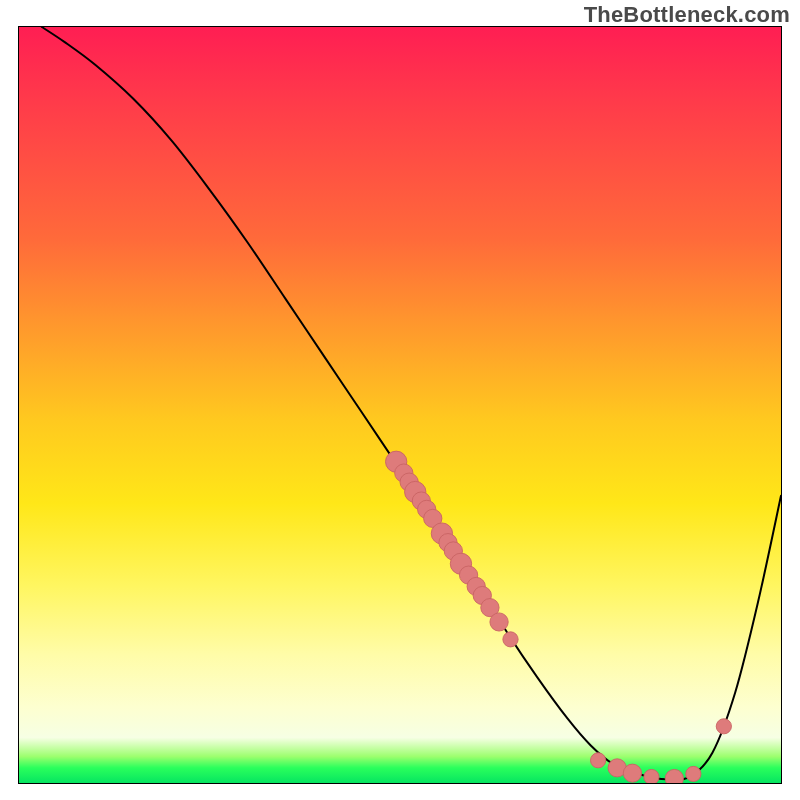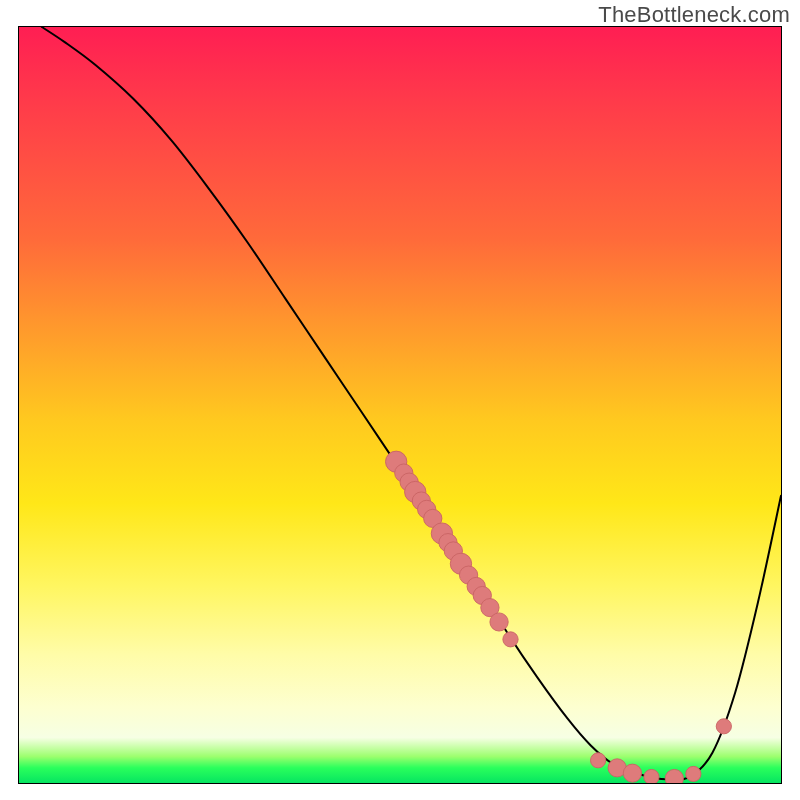--- a/index.html
+++ b/index.html
@@ -14,21 +14,21 @@
   .container {
     position: relative;
     width: 800px;
     height: 800px;
   }
   .watermark {
     position: absolute;
     top: 2px;
     right: 10px;
     font-size: 22px;
-    font-weight: normal;
+    font-weight: bold;
     color: #4a4a4a;
     letter-spacing: 0.2px;
     z-index: 10;
   }
   .plot {
     position: absolute;
     left: 18px;
     top: 26px;
     width: 764px;
     height: 758px;

